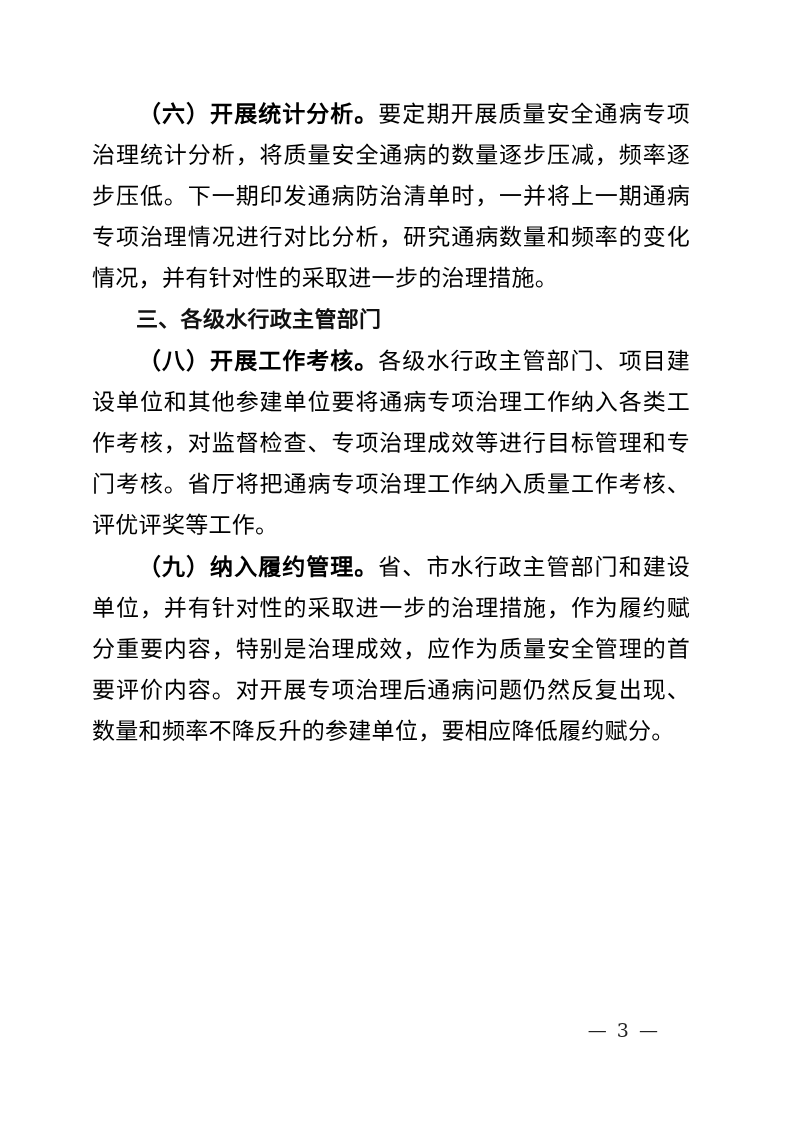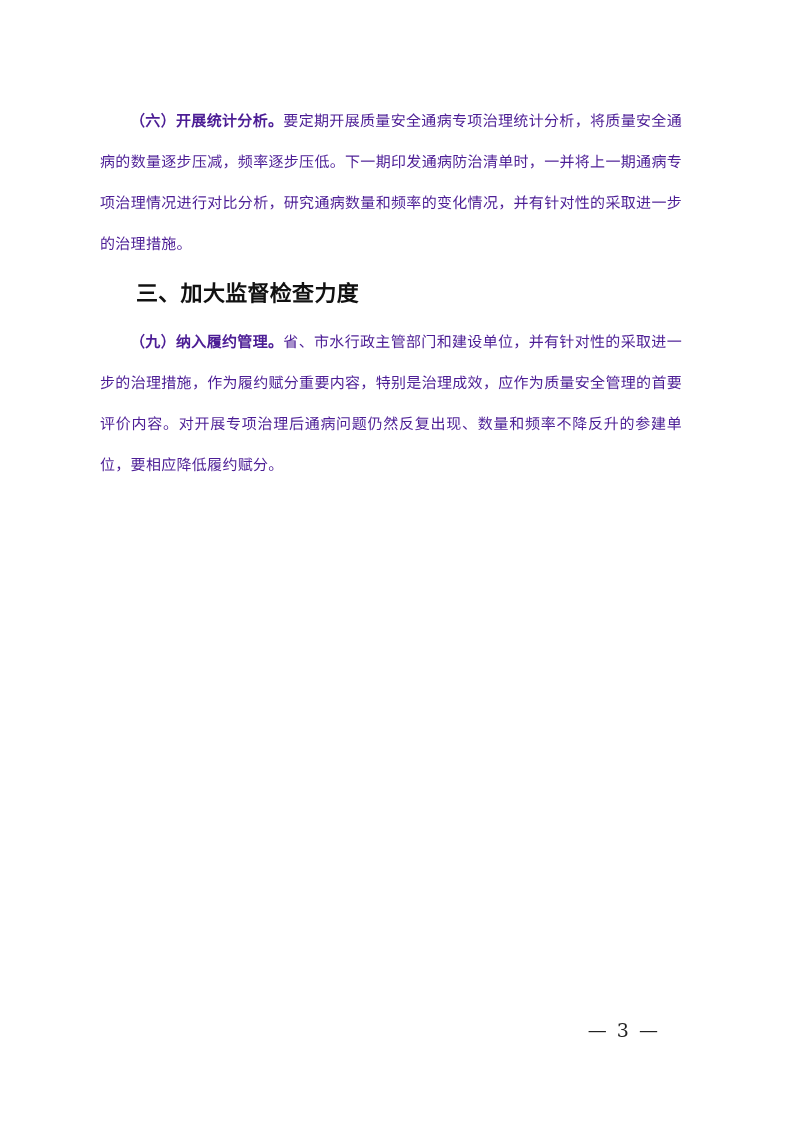--- a/index.html
+++ b/index.html
@@ -16,26 +16,26 @@
     font-family: "DejaVu Serif", "Liberation Serif", serif;
     color: #1d1d1d;
   }
   .content {
     position: absolute;
     left: 92px;
     top: 93px;
     width: 598px;
   }
   .para {
-    margin: 8px;
-    font-size: 15px;
+    margin: 0;
+    font-size: 23px;
     line-height: 41px;
     text-align: justify;
     text-indent: 2em;
-    color: #4c1d95;
+    color: #000000;
     letter-spacing: 0.3px;
   }
   .para .lead {
     font-weight: bold;
   }
   .heading {
     margin: 0;
     font-size: 22px;
     line-height: 41px;
     font-weight: bold;
@@ -55,22 +55,23 @@
   }
 </style>
 </head>
 <body>
 
 <div class="page">
   <div class="content">
 
     <p class="para"><span class="lead">（六）开展统计分析。</span><span>要定期开展质量安全通病专项治理统计分析，将质量安全通病的数量逐步压减，频率逐步压低。下一期印发通病防治清单时，一并将上一期通病专项治理情况进行对比分析，研究通病数量和频率的变化情况，并有针对性的采取进一步的治理措施。</span></p>
 
-    <h2 class="heading">三、加大监督检查力度</h2>
+    <h2 class="heading">三、各级水行政主管部门</h2>
 
 
+    <p class="para"><span class="lead">（八）开展工作考核。</span><span>各级水行政主管部门、项目建设单位和其他参建单位要将通病专项治理工作纳入各类工作考核，对监督检查、专项治理成效等进行目标管理和专门考核。省厅将把通病专项治理工作纳入质量工作考核、评优评奖等工作。</span></p>
 
     <p class="para"><span class="lead">（九）纳入履约管理。</span><span>省、市水行政主管部门和建设单位，并有针对性的采取进一步的治理措施，作为履约赋分重要内容，特别是治理成效，应作为质量安全管理的首要评价内容。对开展专项治理后通病问题仍然反复出现、数量和频率不降反升的参建单位，要相应降低履约赋分。</span></p>
 
   </div>
 
   <div class="page-number">— 3 —</div>
 </div>
 
 </body></html>

